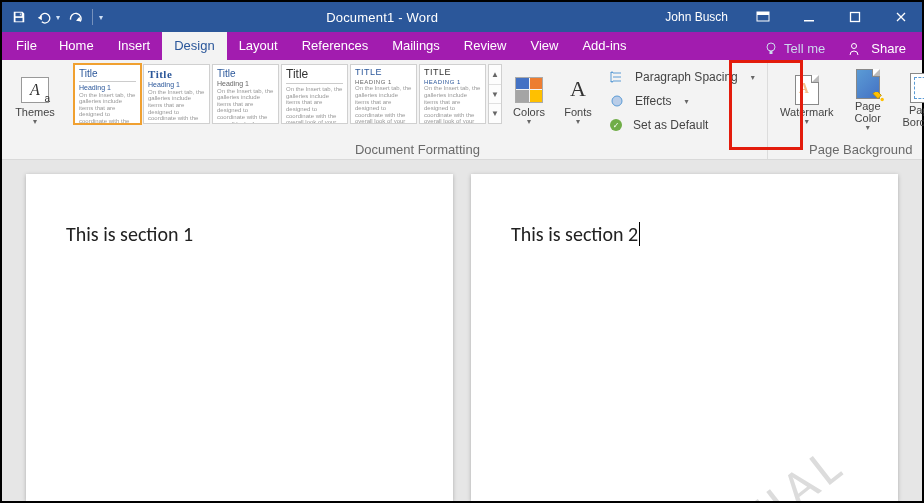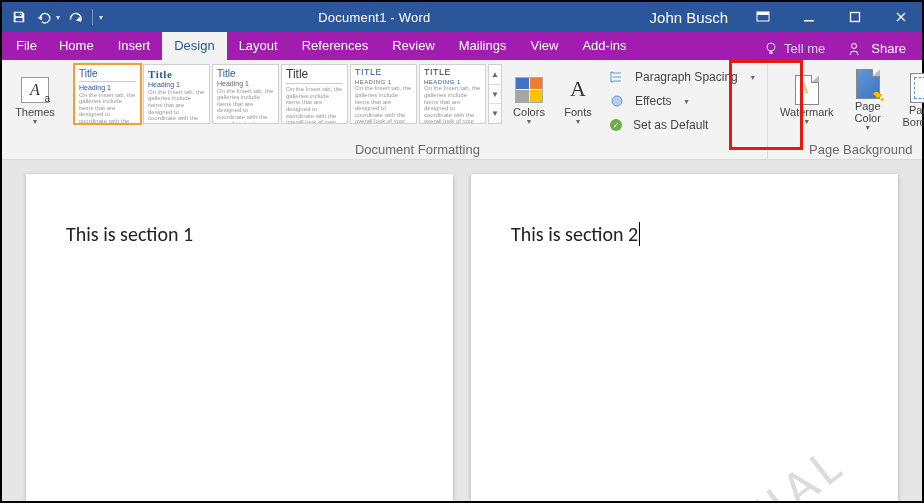--- a/index.html
+++ b/index.html
@@ -6,21 +6,21 @@
   body { font-family: "Segoe UI", Arial, sans-serif; font-size: 12px; background: #fff; overflow: hidden; }
   .frame { width: 924px; height: 503px; border: 2px solid #000; position: relative; background: #fff; }
 
   
   .titlebar { height: 30px; background: #2b579a; display: flex; align-items: center; color: #fff; }
   .qat { display: flex; align-items: center; gap: 4px; padding: 0 6px; }
   .qat-btn { width: 22px; height: 22px; display: flex; align-items: center; justify-content: center; color: #fff; border-radius: 2px; }
   .qat-sep { width: 1px; height: 16px; background: rgba(255,255,255,.35); margin: 0 2px; }
   .title-center { flex: 1; text-align: center; font-size: 13px; font-weight: 400; letter-spacing: .2px; }
   .title-right { display: flex; align-items: center; gap: 4px; padding-right: 0; }
-  .user { padding: 0 10px; font-size: 15px; }
+  .user { padding: 0 10px; font-size: 12px; }
   .winbtn { width: 42px; height: 30px; display: flex; align-items: center; justify-content: center; color: #fff; }
 
   
   .tabstrip { height: 28px; background: #a21caf; display: flex; align-items: flex-end; color: #fff; padding: 0 4px; }
   .tab { padding: 6px 12px 7px; font-size: 13px; cursor: default; }
   .tab.file { padding-left: 10px; padding-right: 10px; }
   .tab.active { background: #f3f3f3; color: #2b579a; }
   .tab-spacer { flex: 1; }
   .tellme { display: flex; align-items: center; gap: 6px; padding: 4px 10px; color: #cdd9ec; font-size: 13px; }
   .share { display: flex; align-items: center; gap: 10px; padding: 4px 12px; font-size: 13px; }
@@ -140,22 +140,22 @@
     </div>
   </div>
 
   <div class="tabstrip">
     <div class="tab file">File</div>
     <div class="tab">Home</div>
     <div class="tab">Insert</div>
     <div class="tab active">Design</div>
     <div class="tab">Layout</div>
     <div class="tab">References</div>
+    <div class="tab">Mailings</div>
     <div class="tab">Review</div>
-    <div class="tab">Mailings</div>
     <div class="tab">View</div>
     <div class="tab">Add-ins</div>
     <div class="tab-spacer"></div>
     <div class="tellme">
       <svg width="14" height="14">
           <circle cx="7" cy="5" r="4" fill="none" stroke="#cdd9ec"></circle>
           <rect x="5.5" y="9" width="3" height="3" fill="#cdd9ec"></rect>
         </svg>
       <span>Tell me</span>
     </div>

